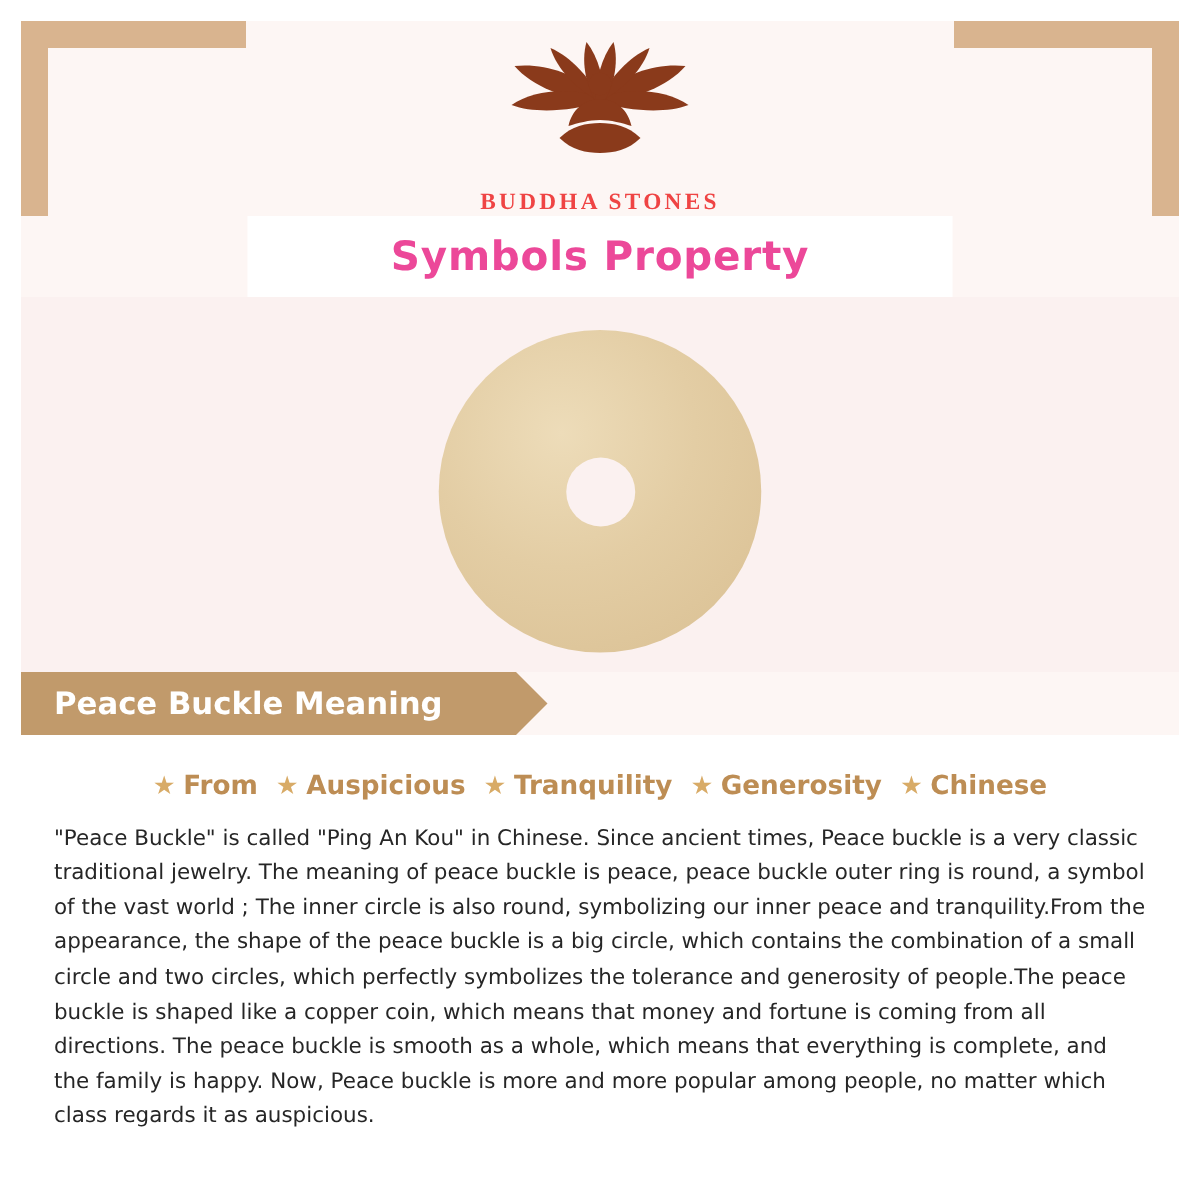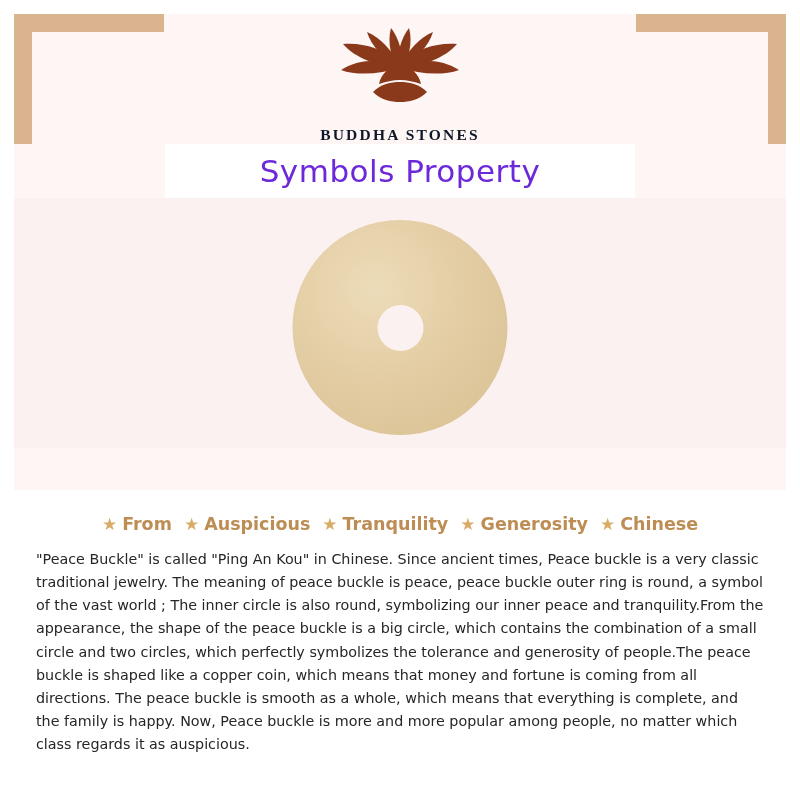--- a/index.html
+++ b/index.html
@@ -68,38 +68,38 @@
   }
   .lotus-svg {
     display: block;
     margin: 0 auto;
   }
   .brand-name {
     margin-top: 4px;
     font-size: 15.5px;
     letter-spacing: 2.2px;
     font-weight: bold;
-    color: #0f172a;
+    color: #ef4444;
     font-family: "Liberation Serif", serif;
   }
 
   
   .title-band {
     position: absolute;
     left: 165px; top: 144px;
     width: 470px; height: 54px;
     background: #ffffff;
     display: flex;
     align-items: center;
     justify-content: center;
   }
   .title-text {
-    font-size: 31px;
-    font-weight: normal;
-    color: #6d28d9;
+    font-size: 27px;
+    font-weight: bold;
+    color: #ec4899;
     letter-spacing: 0.5px;
     font-family: "DejaVu Sans", sans-serif;
   }
 
   
   .disc-area {
     position: absolute;
     left: 14px; top: 198px;
     width: 772px; height: 250px;
     background: #fbf1f0;
@@ -232,20 +232,23 @@
   <div class="title-band">
     <div class="title-text">Symbols Property</div>
   </div>
 
   <div class="disc-area">
     <div class="disc">
       <div class="disc-hole"></div>
     </div>
   </div>
 
+  <div class="subtitle-band">
+    <span class="subtitle-text">Peace Buckle Meaning</span>
+  </div>
 
   <div class="content">
     <div class="keywords">
       <span class="kw">
         <span class="star">★</span>
         <span>From</span>
       </span>
       <span class="kw">
         <span class="star">★</span>
         <span>Auspicious</span>

